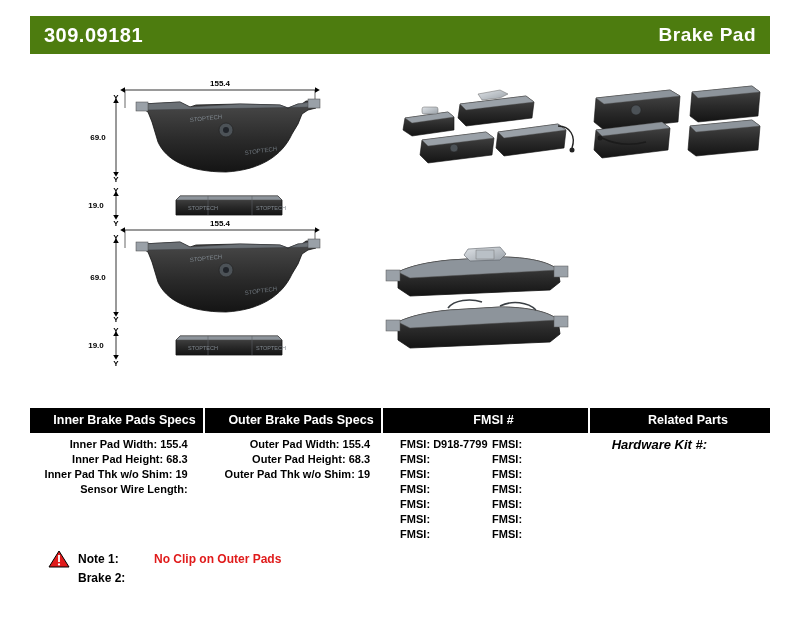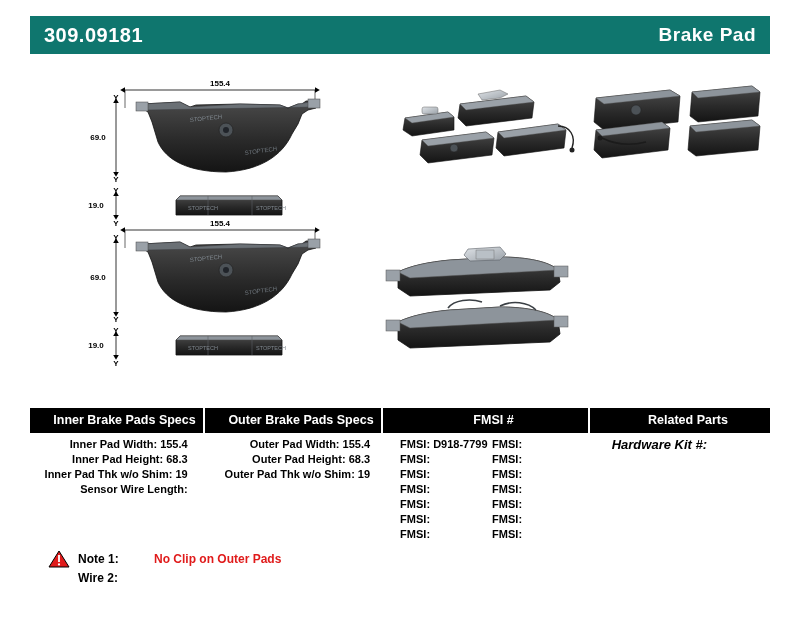--- a/index.html
+++ b/index.html
@@ -16,21 +16,21 @@
     overflow: hidden;
   }
 
   
   .header {
     position: absolute;
     left: 30px;
     top: 16px;
     width: 740px;
     height: 38px;
-    background: #0f766e;
+    background: #4d7c0f;
     display: flex;
     align-items: center;
     justify-content: space-between;
     box-sizing: border-box;
     padding: 0 14px;
   }
   .header-part {
     color: #ffffff;
     font-size: 20px;
     font-weight: bold;
@@ -438,16 +438,16 @@
         <path d="M11,1 L21,17 L1,17 Z" fill="#e01b1b" stroke="#000" stroke-width="1"></path>
         <path d="M11,5 L11,12" stroke="#fff" stroke-width="1.8"></path>
         <circle cx="11" cy="14.4" r="1.1" fill="#fff"></circle>
       </svg>
     </span>
     <span class="note-label">Note 1:</span>
     <span class="note-text">No Clip on Outer Pads</span>
   </div>
   <div class="note-row">
     <span class="warn-spacer"></span>
-    <span class="note-label">Wire 2:</span>
+    <span class="note-label">Brake 2:</span>
     <span class="note-text blank"></span>
   </div>
 </div>
 
 </body></html>

